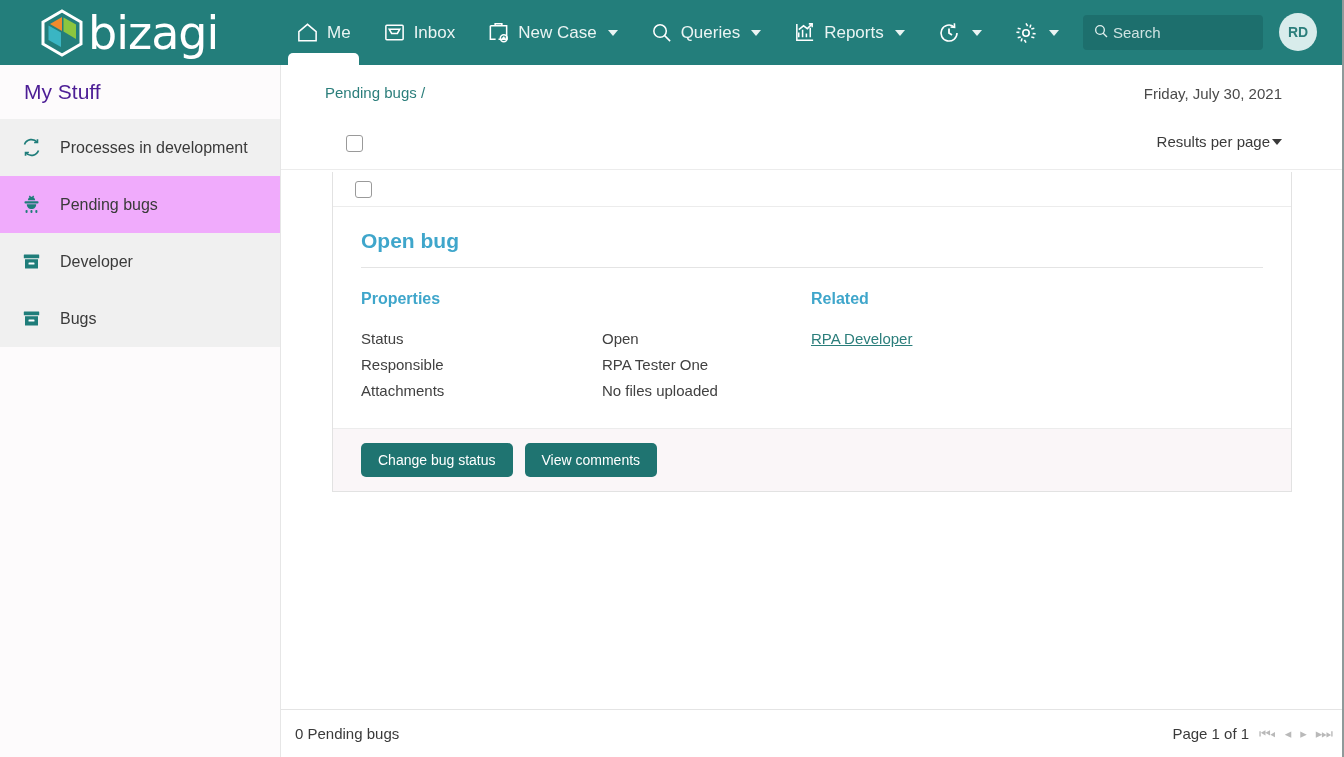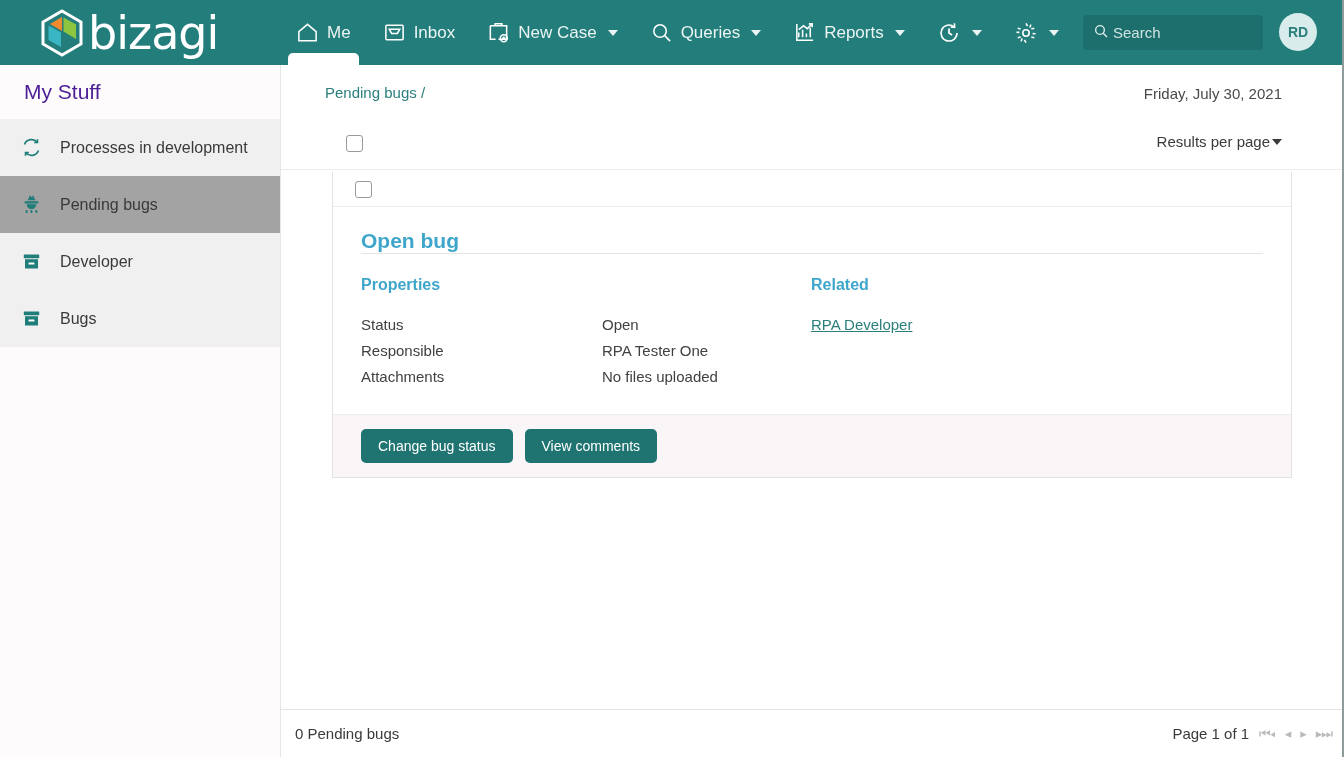--- a/index.html
+++ b/index.html
@@ -74,21 +74,21 @@
     height: 54px; display: flex; align-items: center;
     padding-left: 24px; font-size: 21px; color: #4c1d95; text-align: right;
   }
   .side-item {
     height: 57px; display: flex; align-items: center;
     padding-left: 18px; gap: 16px; cursor: pointer;
     font-size: 16px; color: #3a3a3a;
   }
   .side-item .ico { width: 26px; display: flex; justify-content: center; color: #1f7d7a; }
   .side-item.shade-a { background: #f0f0f0; }
-  .side-item.shade-b { background: #a3a3a3; }
+  .side-item.shade-b { background: #f0abfc; }
 
   
   .main {
     position: absolute; left: 281px; top: 65px;
     width: 1063px; height: 692px; background: #ffffff;
   }
   .pane-head { position: relative; height: 105px; border-bottom: 1px solid #ececec; }
   .breadcrumb {
     position: absolute; left: 44px; top: 19px;
     color: #2b7e7b; font-size: 15px; cursor: pointer;
@@ -124,21 +124,21 @@
   }
   .card-check-row { height: 35px; position: relative; border-bottom: 1px solid #ececec; }
   .card-check {
     position: absolute; left: 22px; top: 9px;
     width: 17px; height: 17px;
     border: 1px solid #9a9a9a; border-radius: 3px; background: #fff; cursor: pointer;
   }
   .card-body { padding: 22px 28px 0 28px; }
   .card-title {
     color: #3fa6cb; font-size: 21px; font-weight: 600;
-    border-bottom: 1px solid #e4e4e4;
+    padding-bottom: 14px; border-bottom: 1px solid #e4e4e4;
   }
   .cols { display: flex; padding-top: 22px; }
   .col-left { width: 450px; }
   .col-right { flex: 1; }
   .sec-head { color: #3fa6cb; font-size: 16px; font-weight: 600; margin-bottom: 22px; }
   .prow { display: flex; font-size: 15px; color: #414141; margin-bottom: 9px; }
   .prow .k { width: 241px; }
   .rel-link {
     font-size: 15px; color: #2b7e7b;
     text-decoration: underline; cursor: pointer;

